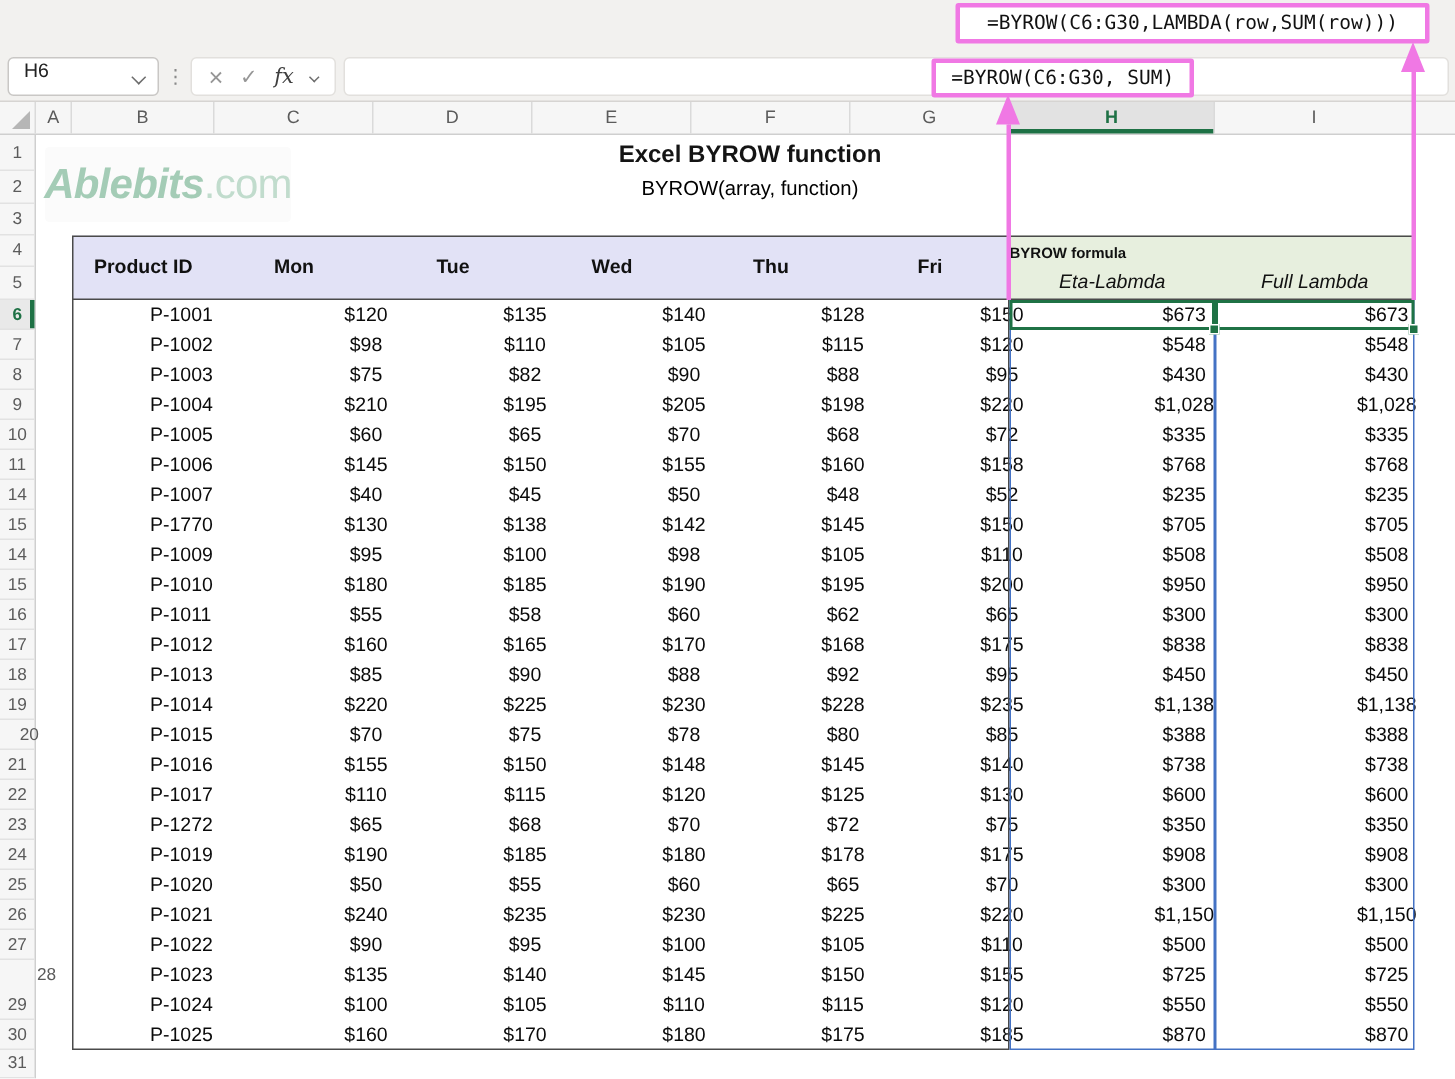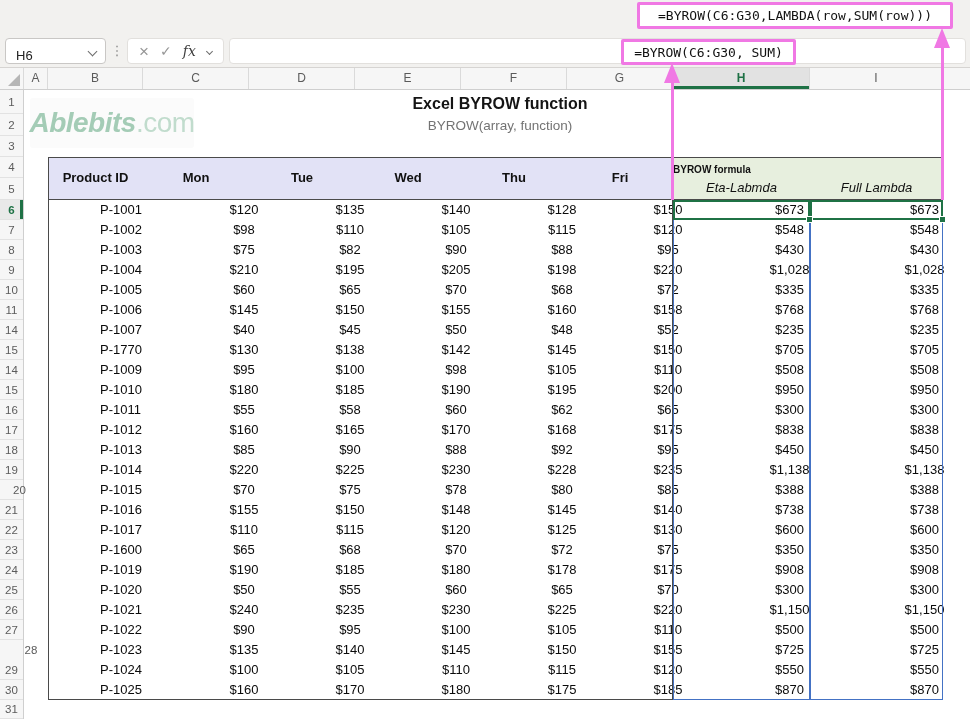--- a/index.html
+++ b/index.html
@@ -11,21 +11,21 @@
   .chrome { position:absolute; left:0; top:0; width:970px; height:68px;
             background:#f2f1ef; border-bottom:1px solid #d6d4d2; z-index:1; }
   .callout { position:absolute; background:#fff; border:3px solid #f078e4; border-radius:2px;
              display:flex; align-items:center; justify-content:center;
              font-family:"DejaVu Sans Mono", monospace; font-size:13px; color:#111; z-index:8; }
   .callout-top { left:637px; top:2px;  width:316px; height:27px; }
   .callout-bar { left:621px; top:39px; width:175px; height:26px; }
 
   .namebox { position:absolute; left:5px; top:38px; width:101px; height:26px; background:#fff;
              border:1px solid #c9c7c5; border-radius:4px; font-size:13px; color:#222;
-             display:flex; align-items:flex-end; padding-left:10px; }
+             display:flex; align-items:flex-start; padding-left:10px; }
   .namebox .chev { position:absolute; right:9px; top:9px; }
   .chev { display:inline-block; width:7px; height:7px; border-right:1.6px solid #6d6d6d;
           border-bottom:1.6px solid #6d6d6d; transform:rotate(45deg); }
   .chev.small { width:5px; height:5px; }
   .kebab { position:absolute; left:109px; top:38px; width:16px; height:26px; line-height:26px;
            text-align:center; color:#8a8a8a; font-size:13px; }
   .fxgroup { position:absolute; left:127px; top:38px; width:97px; height:26px; background:#fff;
              border:1px solid #e2e0dd; border-radius:4px; display:flex; align-items:center;
              justify-content:space-evenly; }
   .icon-x { color:#969696; font-size:17px; line-height:1; }
@@ -55,21 +55,21 @@
 
   
   .sheet { position:absolute; left:24px; top:90px; width:946px; height:629px; background:#fff; }
   .logo { position:absolute; left:6px; top:8px; width:164px; height:50px; background:#fbfbfb;
           border-radius:3px; display:flex; align-items:center; justify-content:center;
           font-size:28px; letter-spacing:-0.5px; }
   .logo-bold { font-weight:700; color:#a4ccb6;font-style:italic; }
   .logo-suffix { color:#c1dccd; }
   .titleblock { position:absolute; left:176px; top:3px; width:600px; text-align:center; }
   .title { font-size:16px; font-weight:700; color:#141414; line-height:22px; }
-  .subtitle { font-size:13.5px; color:#737373; line-height:21px; }
+  .subtitle { font-size:13.5px; color:#000000; line-height:21px; }
 
   .lavhead { position:absolute; left:24px; top:67px; width:625px; height:43px; background:#e2e2f6;
              border-bottom:1px solid #4a4a4a; display:flex; z-index:1; }
   .hcell { flex:0 0 auto; font-size:13px; font-weight:700; color:#111; text-align:center; line-height:42px; }
   .greenhead { position:absolute; left:649px; top:67px; width:270px; height:43px; background:#e7efde;
                border-top:1px solid #4a4a4a; border-bottom:1px solid #4a4a4a; z-index:1; }
   .gh-title { height:20px; line-height:23px; text-align:left; font-weight:700; font-size:10px; color:#111; }
   .gh-sub { display:flex; height:21px; }
   .gh-sub div { font-style:italic; font-size:13px; color:#111; text-align:center; line-height:20px; flex:0 0 auto; }
 
@@ -372,21 +372,21 @@
           <div class="cell cid">P-1017</div>
           <div class="cell cday">$110</div>
           <div class="cell cday">$115</div>
           <div class="cell cday">$120</div>
           <div class="cell cday">$125</div>
           <div class="cell cday">$130</div>
           <div class="cell ceta">$600</div>
           <div class="cell cfull">$600</div>
         </div>
         <div class="trow">
-          <div class="cell cid">P-1600</div>
+          <div class="cell cid">P-1272</div>
           <div class="cell cday">$65</div>
           <div class="cell cday">$68</div>
           <div class="cell cday">$70</div>
           <div class="cell cday">$72</div>
           <div class="cell cday">$75</div>
           <div class="cell ceta">$350</div>
           <div class="cell cfull">$350</div>
         </div>
         <div class="trow">
           <div class="cell cid">P-1019</div>

